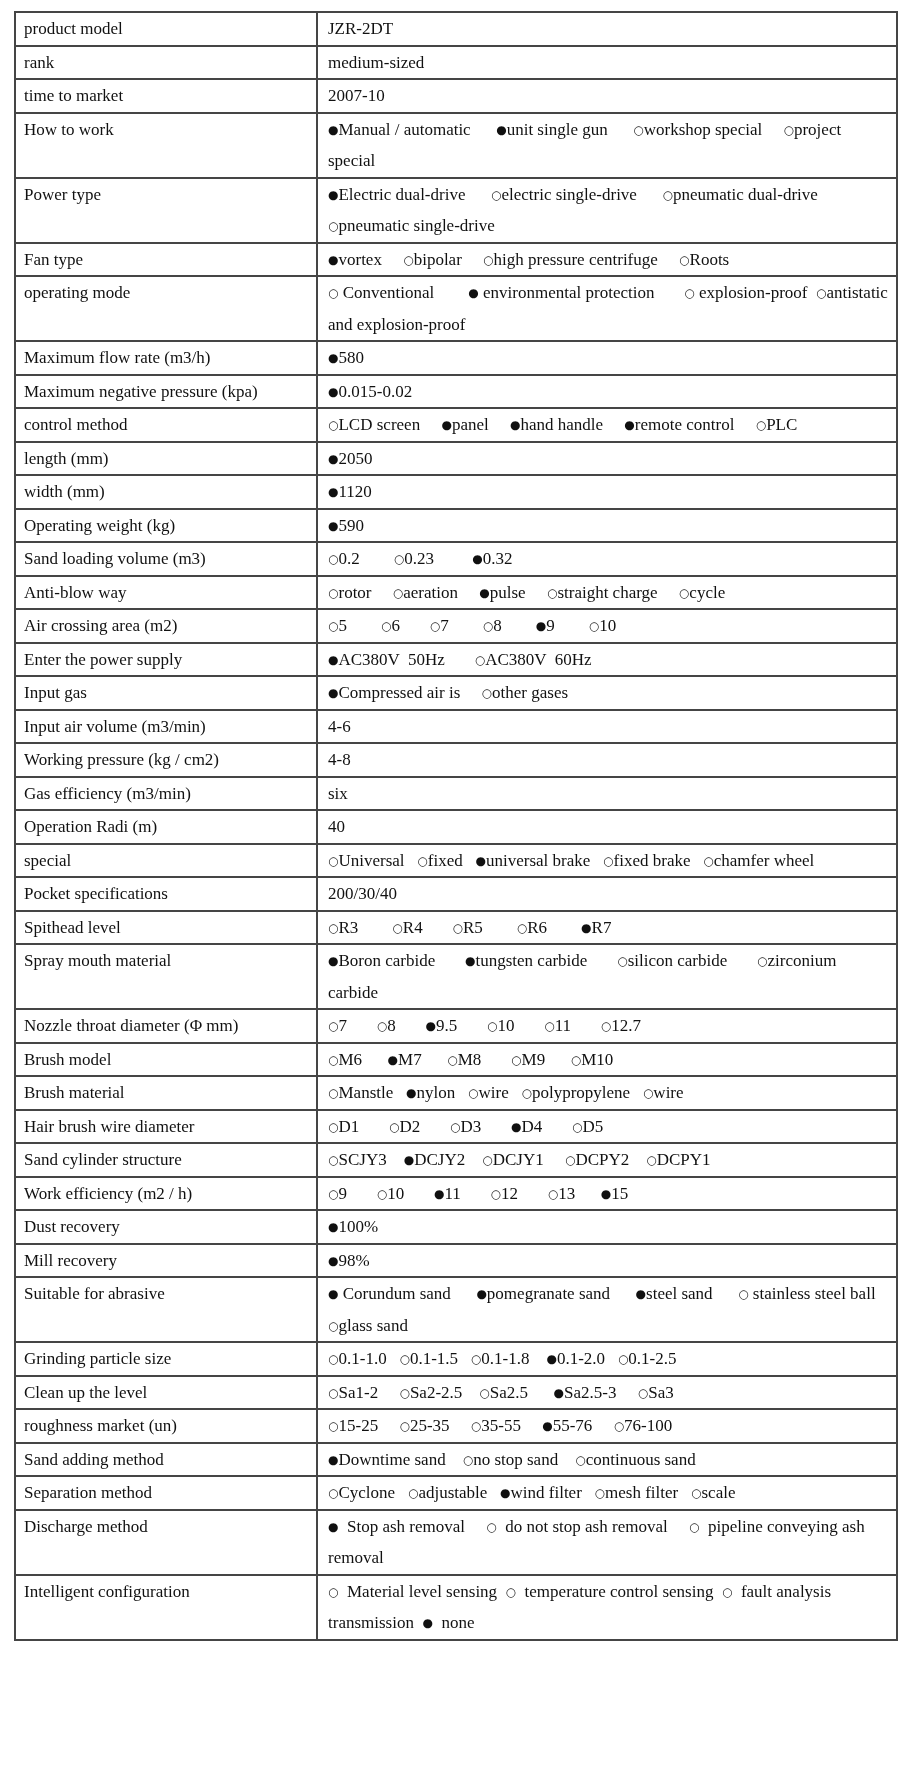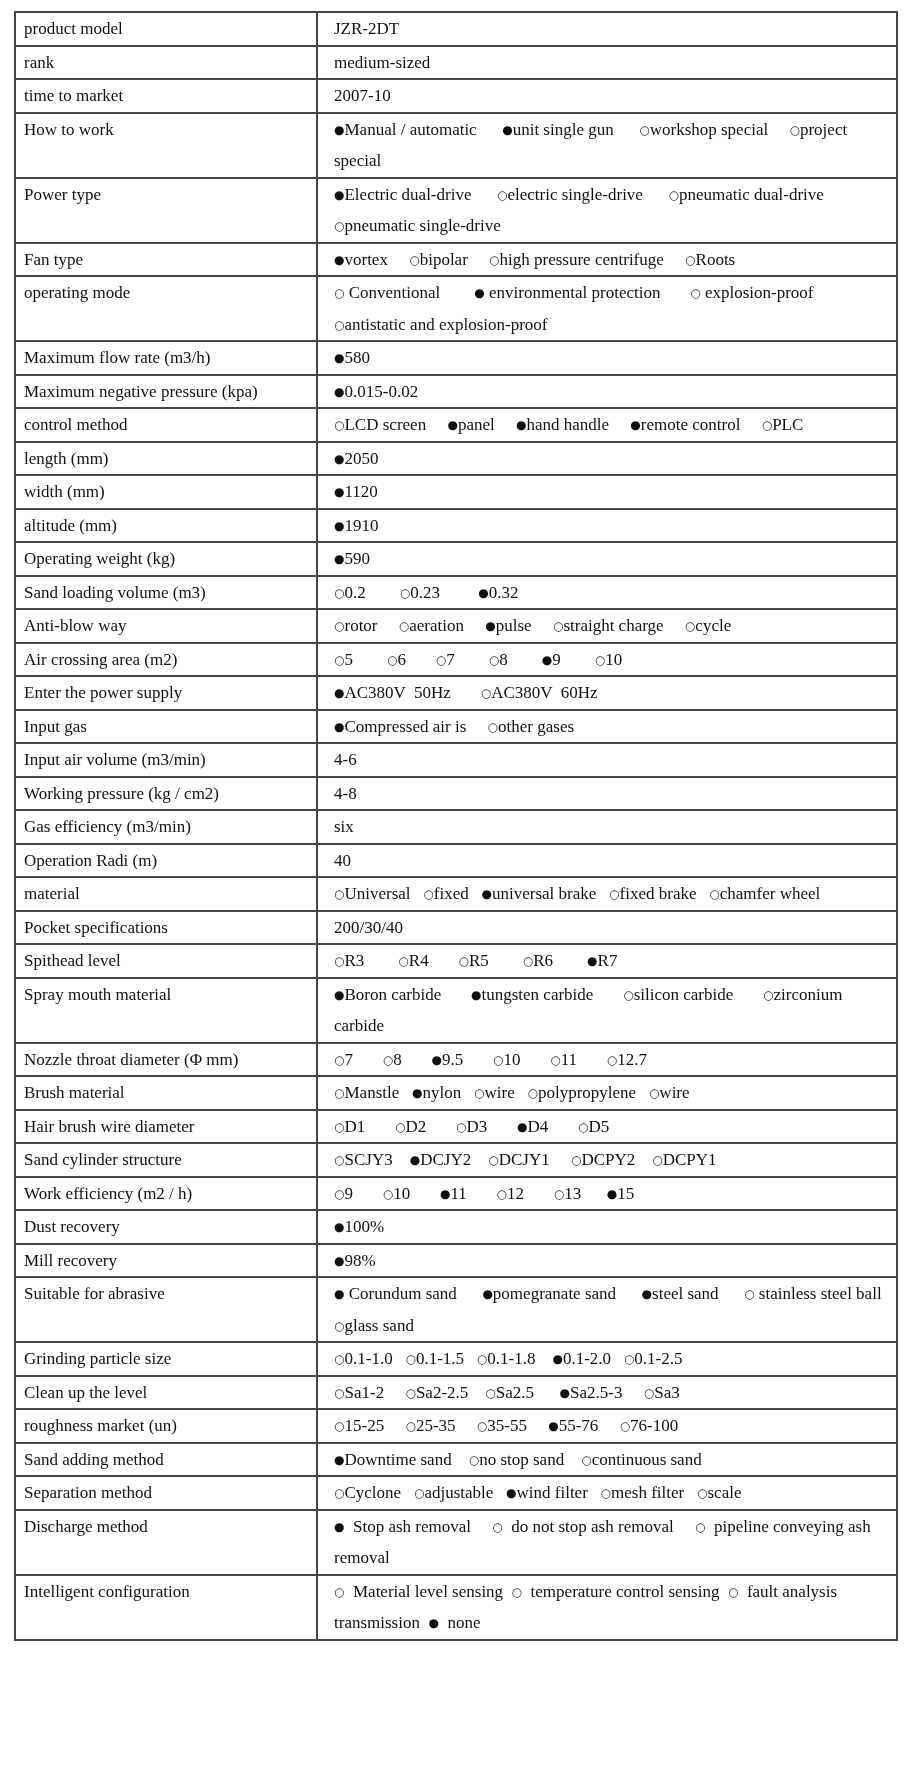--- a/index.html
+++ b/index.html
@@ -27,21 +27,21 @@
     vertical-align: top;
     line-height: 31.5px;
     overflow: hidden;
   }
   table.spec tr { height: 31.5px; }
   td.cell-label {
     padding: 0 8px 0 8px;
     text-align: justify;
   }
   td.cell-value {
-    padding: 0 8px 0 16px;
+    padding: 0 8px 0 10px;
     white-space: pre-wrap;
     word-break: normal;
   }
   .bullet {
     font-size: 12px;
     line-height: 1;
     vertical-align: 1.5px;
     font-family: "DejaVu Sans", sans-serif;
   }
   .bullet.filled { color: #101010; }
@@ -110,24 +110,20 @@
   <tr>
     <td class="cell-label">length (mm)</td>
     <td class="cell-value"><span class="bullet filled">●</span>2050</td>
   </tr>
 
   <tr>
     <td class="cell-label">width (mm)</td>
     <td class="cell-value"><span class="bullet filled">●</span>1120</td>
   </tr>
 
-  <tr>
-    <td class="cell-label">altitude (mm)</td>
-    <td class="cell-value"><span class="bullet filled">●</span>1910</td>
-  </tr>
 
   <tr>
     <td class="cell-label">Operating weight (kg)</td>
     <td class="cell-value"><span class="bullet filled">●</span>590</td>
   </tr>
 
   <tr>
     <td class="cell-label">Sand loading volume (m3)</td>
     <td class="cell-value"><span class="bullet empty">○</span>0.2        <span class="bullet empty">○</span>0.23         <span class="bullet filled">●</span>0.32</td>
   </tr>
@@ -166,21 +162,21 @@
     <td class="cell-label">Gas efficiency (m3/min)</td>
     <td class="cell-value">six</td>
   </tr>
 
   <tr>
     <td class="cell-label">Operation Radi (m)</td>
     <td class="cell-value">40</td>
   </tr>
 
   <tr>
-    <td class="cell-label">material</td>
+    <td class="cell-label">special</td>
     <td class="cell-value"><span class="bullet empty">○</span>Universal   <span class="bullet empty">○</span>fixed   <span class="bullet filled">●</span>universal brake   <span class="bullet empty">○</span>fixed brake   <span class="bullet empty">○</span>chamfer wheel</td>
   </tr>
 
   <tr>
     <td class="cell-label">Pocket specifications</td>
     <td class="cell-value">200/30/40</td>
   </tr>
 
 
   <tr>
@@ -191,20 +187,24 @@
   <tr>
     <td class="cell-label">Spray mouth material</td>
     <td class="cell-value"><span class="bullet filled">●</span>Boron carbide       <span class="bullet filled">●</span>tungsten carbide       <span class="bullet empty">○</span>silicon carbide       <span class="bullet empty">○</span>zirconium carbide</td>
   </tr>
 
   <tr>
     <td class="cell-label">Nozzle throat diameter (Φ  mm)</td>
     <td class="cell-value"><span class="bullet empty">○</span>7       <span class="bullet empty">○</span>8       <span class="bullet filled">●</span>9.5       <span class="bullet empty">○</span>10       <span class="bullet empty">○</span>11       <span class="bullet empty">○</span>12.7</td>
   </tr>
 
+  <tr>
+    <td class="cell-label">Brush model</td>
+    <td class="cell-value"><span class="bullet empty">○</span>M6      <span class="bullet filled">●</span>M7      <span class="bullet empty">○</span>M8       <span class="bullet empty">○</span>M9      <span class="bullet empty">○</span>M10</td>
+  </tr>
 
   <tr>
     <td class="cell-label">Brush material</td>
     <td class="cell-value"><span class="bullet empty">○</span>Manstle   <span class="bullet filled">●</span>nylon   <span class="bullet empty">○</span>wire   <span class="bullet empty">○</span>polypropylene   <span class="bullet empty">○</span>wire</td>
   </tr>
 
   <tr>
     <td class="cell-label">Hair brush wire diameter</td>
     <td class="cell-value"><span class="bullet empty">○</span>D1       <span class="bullet empty">○</span>D2       <span class="bullet empty">○</span>D3       <span class="bullet filled">●</span>D4       <span class="bullet empty">○</span>D5</td>
   </tr>

